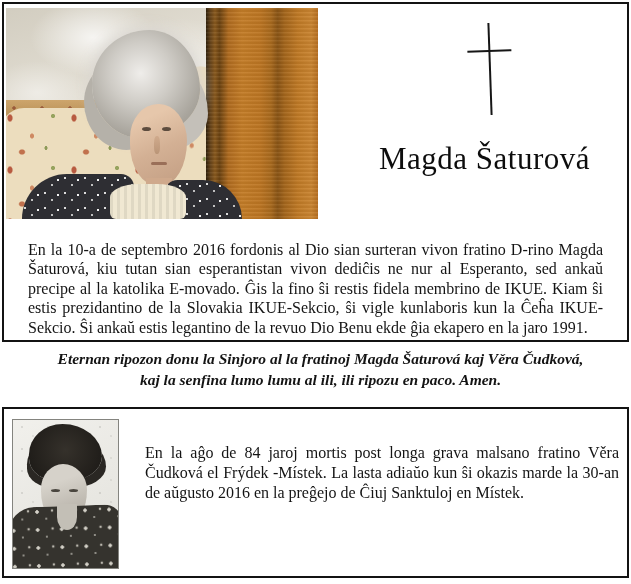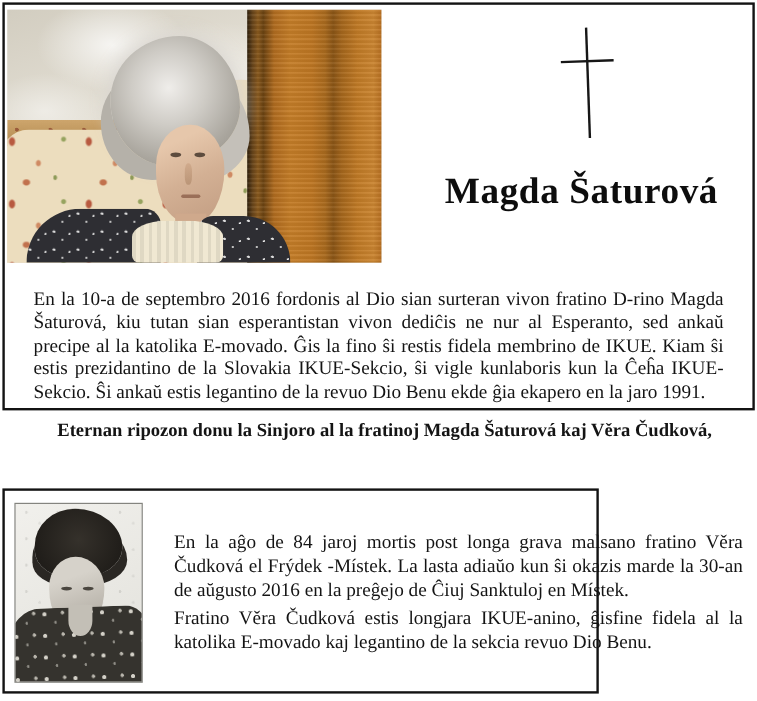--- a/index.html
+++ b/index.html
@@ -2,21 +2,21 @@
 <html><head>
 <meta charset="utf-8">
 <style>
   html,body{margin:0;padding:0;background:#ffffff;}
   .page{
     position:relative;width:631px;height:584px;background:#ffffff;overflow:hidden;
     font-family:"Liberation Serif","DejaVu Serif",serif;color:#141414;
   }
   .frame{position:absolute;border:2px solid #131313;box-sizing:border-box;background:#ffffff;}
   .top-frame{left:2px;top:2px;width:627px;height:340px;}
-  .bottom-frame{left:2px;top:407px;width:497px;height:171px;}
+  .bottom-frame{left:2px;top:407px;width:627px;height:171px;}
 
   
   .photo-color{
     position:absolute;left:2px;top:4px;width:312px;height:211px;overflow:hidden;
     background:
       radial-gradient(90px 55px at 28% 14%, rgba(255,255,255,.75), rgba(255,255,255,0) 70%),
       radial-gradient(120px 70px at 55% 28%, rgba(255,255,255,.5), rgba(255,255,255,0) 70%),
       radial-gradient(70px 45px at 10% 40%, rgba(255,255,255,.45), rgba(255,255,255,0) 70%),
       linear-gradient(160deg,#d2cdc0 0%,#e8e4da 45%,#d7d2c5 100%);
   }
@@ -65,29 +65,29 @@
     background-size:20px 15px;}
   .jacket-left{left:16px;top:166px;width:112px;height:45px;border-radius:48px 14px 0 0;}
   .jacket-right{left:158px;top:172px;width:78px;height:39px;border-radius:14px 40px 0 0;}
 
   
   .right-col{position:absolute;left:316px;top:4px;width:307px;height:211px;}
   .cross{position:absolute;left:146px;top:15px;width:48px;height:92px;transform:rotate(-2deg);}
   .cross .v{position:absolute;left:23px;top:0;width:2px;height:92px;background:#161616;}
   .cross .h{position:absolute;left:2px;top:27px;width:44px;height:2px;background:#161616;}
   .name{position:absolute;left:0;right:0;top:133px;padding-left:22px;text-align:center;
-    font-size:31px;font-weight:bold;letter-spacing:.5px;color:#0d0d0d;white-space:nowrap;}
+    font-size:31px;font-weight:normal;letter-spacing:.5px;color:#0d0d0d;white-space:nowrap;}
   .dates{position:absolute;left:0;right:0;top:179px;padding-left:22px;text-align:center;
     font-size:15px;letter-spacing:.6px;color:#1b1b1b;}
 
   
   .obit{position:absolute;left:8px;right:8px;top:220px;margin:16px;
     font-size:16px;line-height:19.4px;text-align:justify;color:#141414;}
   .prayer{position:absolute;left:0;right:0;top:349px;text-align:center;
-    font-size:15.5px;line-height:20.5px;font-weight:bold;color:#141414;padding-left:10px;}
+    font-size:15.5px;line-height:20.5px;font-weight:bold;font-style:italic;color:#141414;padding-left:10px;}
 
   
   .photo-gray{position:absolute;left:8px;top:10px;width:107px;height:150px;border:1px solid #84847f;
     box-sizing:border-box;overflow:hidden;
     background:
       radial-gradient(2px 2px at 9px 7px, rgba(110,110,104,.18) 50%, rgba(0,0,0,0) 65%),
       radial-gradient(2px 2px at 20px 16px, rgba(110,110,104,.12) 50%, rgba(0,0,0,0) 65%),
       linear-gradient(150deg,#f1f0ec,#e2e1db);
     background-size:26px 22px,26px 22px,100% 100%;}
   .photo-gray *{position:absolute;}
@@ -143,34 +143,34 @@
         <div class="h"></div>
       </div>
       <div class="name">Magda Šaturová</div>
     </div>
 
     <p class="obit">En la 10-a de septembro 2016 fordonis al Dio sian surteran vivon fratino D-rino Magda Šaturová, kiu tutan sian esperantistan vivon dediĉis ne nur al Esperanto, sed ankaŭ precipe al la katolika E-movado. Ĝis la fino ŝi restis fidela membrino de IKUE. Kiam ŝi estis prezidantino de la Slovakia IKUE-Sekcio, ŝi vigle kunlaboris kun la Ĉeĥa IKUE-Sekcio. Ŝi ankaŭ estis legantino de la revuo Dio Benu ekde ĝia ekapero en la jaro 1991.</p>
   </div>
 
   <div class="prayer">
     <div>Eternan ripozon donu la Sinjoro al la fratinoj Magda Šaturová kaj Věra Čudková,</div>
+    <div>kaj la senfina lumo lumu al ili, ili ripozu en paco. Amen.</div>
   </div>
 
   <div class="frame bottom-frame">
 
     <div class="photo-gray" title="Black-and-white portrait of elderly woman with short dark hair wearing a floral blouse">
       <div class="g-hair"></div>
       <div class="g-face"></div>
       <div class="g-eye-l"></div>
       <div class="g-eye-r"></div>
       <div class="g-mouth"></div>
       <div class="g-chest"></div>
       <div class="g-blouse"></div>
       <div class="g-chest-v"></div>
     </div>
 
     <div class="btext">
       <p>En la aĝo de 84 jaroj mortis post longa grava malsano fratino Věra Čudková el Frýdek -Místek. La lasta adiaŭo kun ŝi okazis marde la 30-an de aŭgusto 2016 en la preĝejo de Ĉiuj Sanktuloj en Místek.</p>
-      <p>Fratino Věra Čudková estis longjara IKUE-anino, ĝisfine fidela al la katolika E-movado kaj legantino de la sekcia revuo Dio Benu.</p>
     </div>
   </div>
 
 </div>
 
 </body></html>

